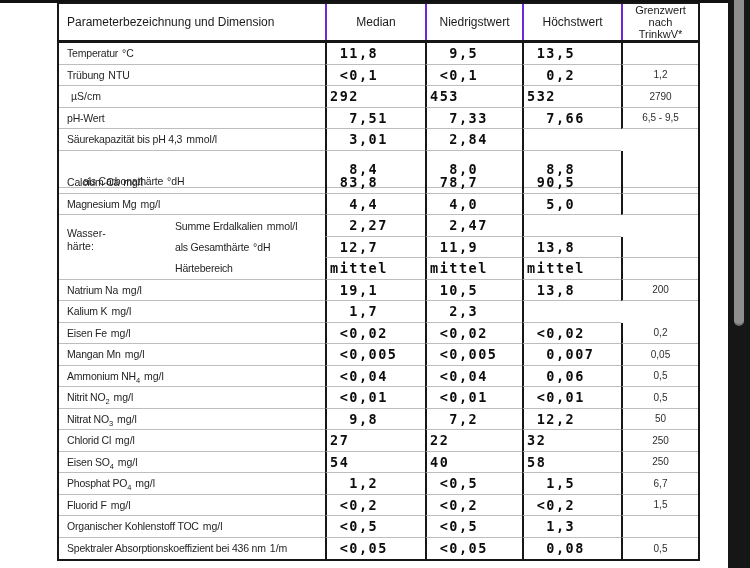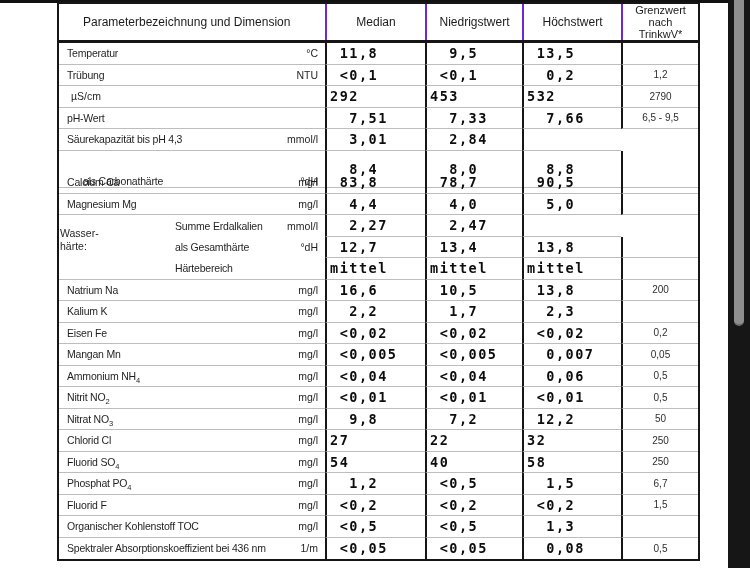--- a/index.html
+++ b/index.html
@@ -16,42 +16,42 @@
   }
   .hdr{
     display:grid;grid-template-columns:266px 100px 97px 99px 1fr;
     height:36px;border-bottom:3px solid #161616;
   }
   .hc{
     display:flex;align-items:center;justify-content:center;
     font-size:12px;color:#1b1b1b;border-left:2px solid #6d28d9;
     text-align:center;line-height:12px;white-space:pre-line;box-sizing:border-box;
   }
-  .hc.first{border-left:none;justify-content:flex-start;text-align:center;padding-left:24px;}
+  .hc.first{border-left:none;justify-content:flex-start;text-align:center;padding-left:8px;}
   .hc.limith{font-size:11px;}
   .row{display:grid;grid-template-columns:266px 100px 97px 99px 1fr;height:21.5px;}
   .cell{
     border-left:2px solid #161616;border-bottom:1px solid #bdbdbd;
     box-sizing:border-box;display:flex;align-items:center;overflow:hidden;
   }
   .row:last-child .cell{border-bottom:none;}
-  .cell-param{border-left:none;justify-content:space-between;padding:0 7px 0 8px;position:relative;overflow:visible;}
+  .cell-param{border-left:none;justify-content:flex-start;padding:0 7px 0 8px;position:relative;overflow:visible;}
   .g-start .cell-param,.g-mid .cell-param{border-bottom:none;}
   .ind1 .cell-param{padding-left:24px;margin-top:24px;}
   .ind2 .cell-param{padding-left:116px;}
   .plabel{font-size:10.5px;letter-spacing:-0.2px;color:#1f1f1f;white-space:nowrap;}
   .psub{font-size:7.5px;position:relative;bottom:-3px;}
   .punit{font-size:10.5px;color:#1f1f1f;white-space:nowrap;padding-left:4px;}
   .val{
     font-family:"DejaVu Sans Mono",monospace;font-weight:bold;font-size:13.5px;
     letter-spacing:1.5px;white-space:pre;padding-left:3px;color:#0d0d0d;
   }
   .lim{justify-content:center;font-size:10px;color:#2e2e2e;}
   .group-label{
-    position:absolute;left:1px;top:12px;font-size:10.5px;line-height:13px;
+    position:absolute;left:8px;top:12px;font-size:10.5px;line-height:13px;
     white-space:pre-line;color:#1f1f1f;
   }
 </style>
 </head>
 <body>
 
 <div class="top-strip"></div>
 
 <div class="table">
   <div class="hdr">
@@ -152,50 +152,49 @@
     <div class="cell val">  2,27</div>
     <div class="cell val">  2,47</div>
     <div class="cell lim"></div>
   </div>
       <div class="row ind2 g-mid">
     <div class="cell cell-param">
       <span class="plabel"><span>als Gesamthärte</span><span class="psub"></span></span>
       <span class="punit">°dH</span>
     </div>
     <div class="cell val"> 12,7</div>
-    <div class="cell val"> 13,4</div>
+    <div class="cell val"> 11,9</div>
     <div class="cell val"> 13,8</div>
     <div class="cell lim"></div>
   </div>
       <div class="row ind2 g-end">
     <div class="cell cell-param">
       <span class="plabel"><span>Härtebereich</span><span class="psub"></span></span>
       <span class="punit"></span>
     </div>
     <div class="cell val">mittel</div>
     <div class="cell val">mittel</div>
     <div class="cell val">mittel</div>
     <div class="cell lim"></div>
   </div>
       <div class="row ind0">
     <div class="cell cell-param">
       <span class="plabel"><span>Natrium Na</span><span class="psub"></span></span>
       <span class="punit">mg/l</span>
     </div>
-    <div class="cell val"> 16,6</div>
+    <div class="cell val"> 19,1</div>
     <div class="cell val"> 10,5</div>
     <div class="cell val"> 13,8</div>
     <div class="cell lim">200</div>
   </div>
       <div class="row ind0">
     <div class="cell cell-param">
       <span class="plabel"><span>Kalium K</span><span class="psub"></span></span>
       <span class="punit">mg/l</span>
     </div>
-    <div class="cell val">  2,2</div>
     <div class="cell val">  1,7</div>
     <div class="cell val">  2,3</div>
     <div class="cell lim"></div>
   </div>
       <div class="row ind0">
     <div class="cell cell-param">
       <span class="plabel"><span>Eisen Fe</span><span class="psub"></span></span>
       <span class="punit">mg/l</span>
     </div>
     <div class="cell val"> &lt;0,02</div>
@@ -248,21 +247,21 @@
       <span class="plabel"><span>Chlorid Cl</span><span class="psub"></span></span>
       <span class="punit">mg/l</span>
     </div>
     <div class="cell val">27</div>
     <div class="cell val">22</div>
     <div class="cell val">32</div>
     <div class="cell lim">250</div>
   </div>
       <div class="row ind0">
     <div class="cell cell-param">
-      <span class="plabel"><span>Fluorid SO</span><span class="psub">4</span></span>
+      <span class="plabel"><span>Eisen SO</span><span class="psub">4</span></span>
       <span class="punit">mg/l</span>
     </div>
     <div class="cell val">54</div>
     <div class="cell val">40</div>
     <div class="cell val">58</div>
     <div class="cell lim">250</div>
   </div>
       <div class="row ind0">
     <div class="cell cell-param">
       <span class="plabel"><span>Phosphat PO</span><span class="psub">4</span></span>

